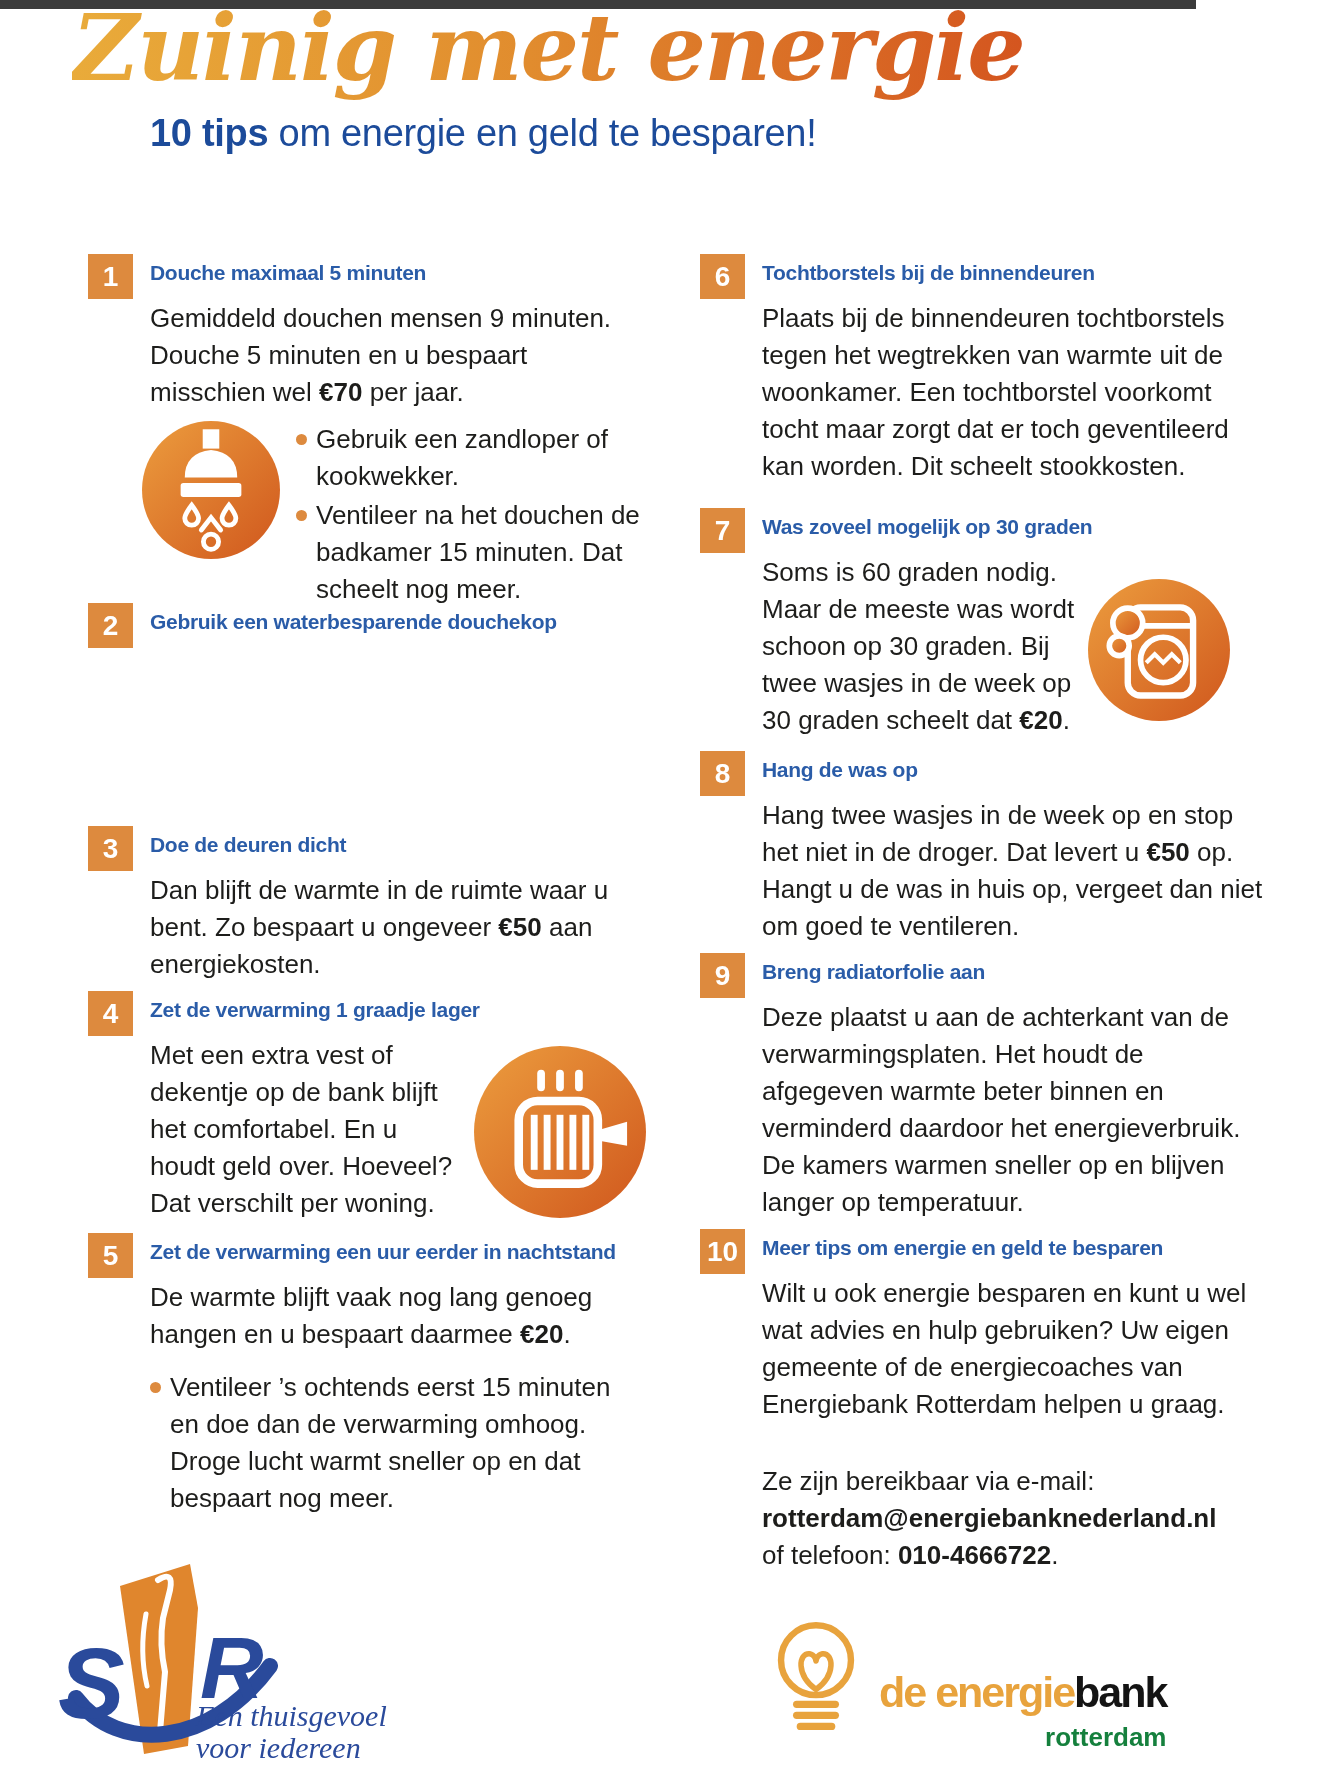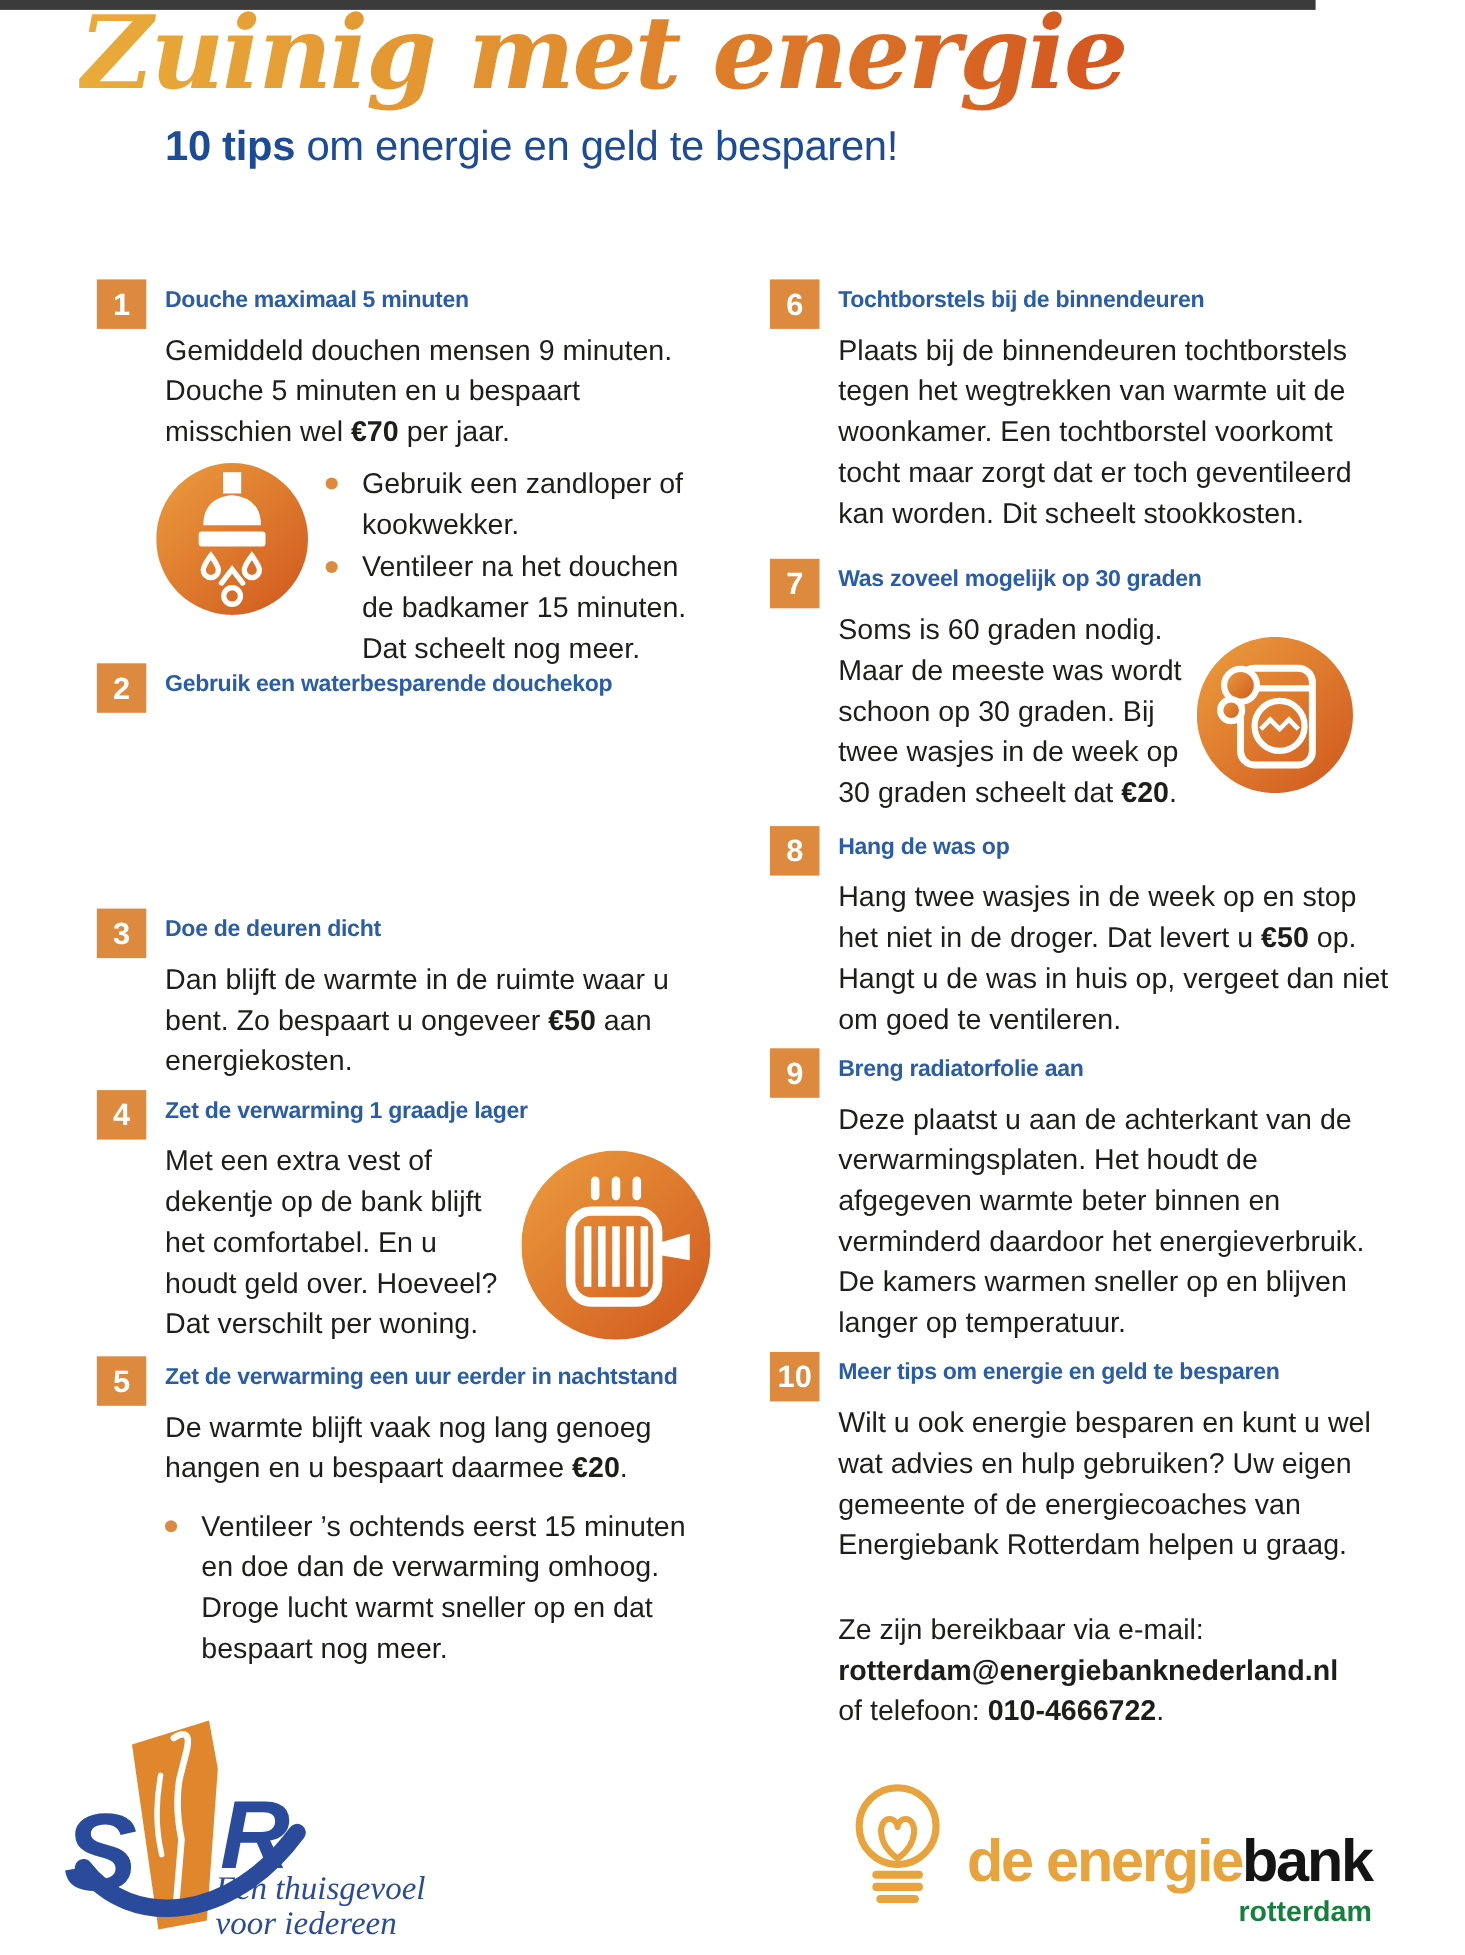--- a/index.html
+++ b/index.html
@@ -17,29 +17,29 @@
   .badge{width:45px;height:45px;background:#dd8a3e;color:#fff;flex:none;
          display:flex;align-items:center;justify-content:center;
          font-size:28px;font-weight:700;}
   .content{flex:1;min-width:0;}
   .content h2{margin:0;padding-top:2px;font-size:21px;line-height:34px;font-weight:700;
               color:#2a5ca8;letter-spacing:-0.3px;max-width:540px;}
   .content p{margin:10px 0 0;font-size:26px;line-height:37px;}
   .b{font-weight:700;}
   .iconrow{display:flex;gap:16px;margin-left:-8px;margin-top:10px;align-items:flex-start;}
   .bullets{display:flex;flex-direction:column;gap:2px;}
-  .bullet{display:flex;gap:22px;font-size:26px;line-height:37px;}
+  .bullet{display:flex;gap:9px;font-size:26px;line-height:37px;}
   .dot{width:11px;height:11px;border-radius:50%;background:#dd8a3e;flex:none;margin-top:13px;}
   .split{display:flex;align-items:center;}
   .circle-icon{flex:none;}
   
   .sor{position:absolute;left:58px;top:1548px;}
   .eb{position:absolute;left:765px;top:1616px;display:flex;gap:12px;align-items:flex-start;}
   .eb-textcol{display:flex;flex-direction:column;align-items:flex-end;margin-top:48px;}
-  .eb-word{font-size:54px;font-weight:700;letter-spacing:-2px;line-height:56px;white-space:nowrap;}
+  .eb-word{font-size:43px;font-weight:700;letter-spacing:-2px;line-height:56px;white-space:nowrap;}
   .eb-orange{color:#e8a33d;}
   .eb-black{color:#141414;}
   .eb-sub{font-size:26px;font-weight:700;color:#15803d;letter-spacing:0;margin-top:2px;}
 </style>
 </head>
 <body>
 
 <div class="page">
   <div class="topbar"></div>
 

